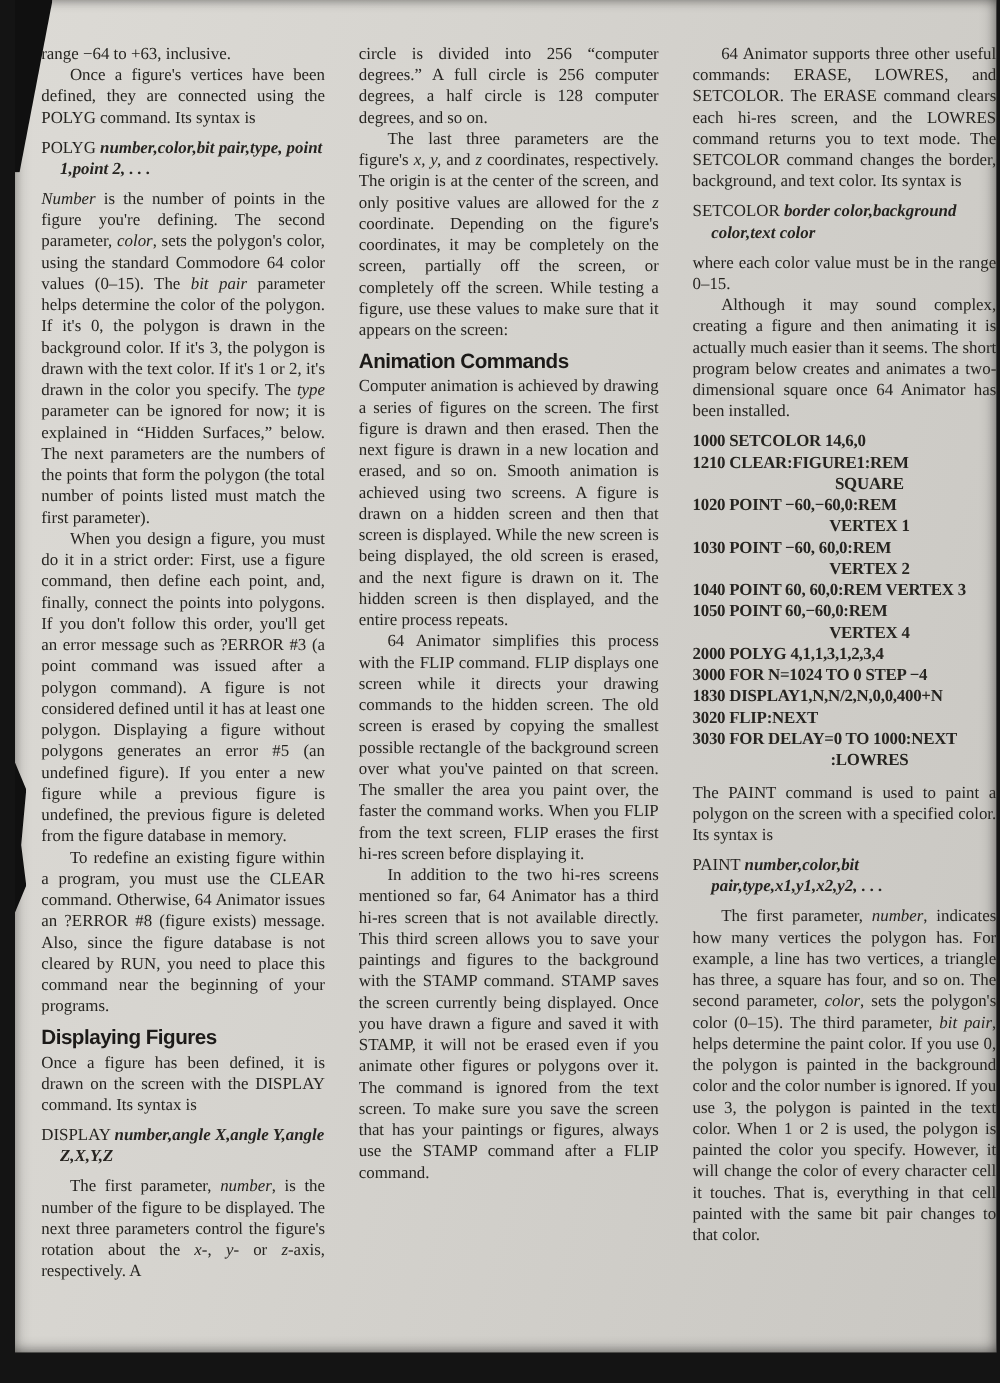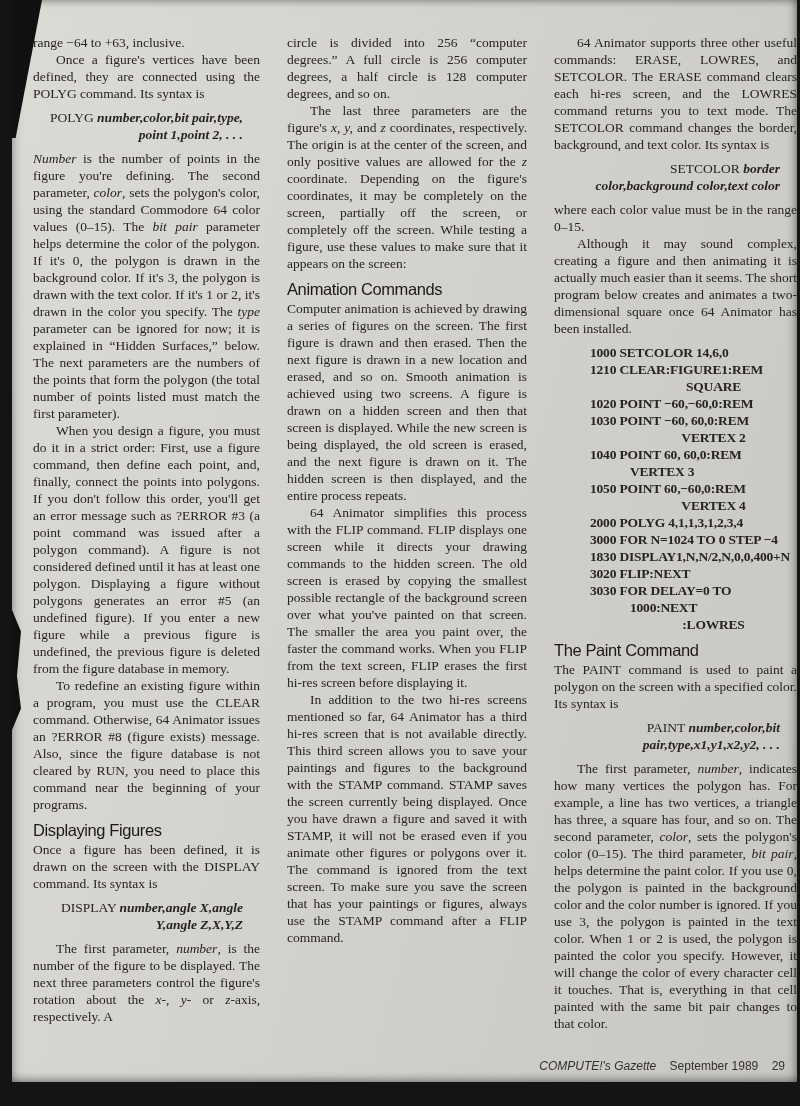--- a/index.html
+++ b/index.html
@@ -28,33 +28,33 @@
     position:absolute;left:21px;top:34px;display:flex;gap:27px;
     height:1016px;overflow:hidden;
   }
   .col{overflow:hidden;color:#262420;font-size:13.5px;line-height:17px;}
   .col1{width:227px;}
   .col2{width:240px;}
   .col3{width:243px;}
   p.para{margin:0;text-align:justify;}
   p.para.indent{text-indent:1.7em;}
   p.syntax{
-    margin:7px 17px;font-weight:bold;text-align:right;
+    margin:7px 0;font-weight:bold;text-align:left;
     padding-left:15px;text-indent:-15px;
   }
   .r-b{font-weight:normal;}
   .r-i{font-style:italic;}
   .r-bi{font-weight:bold;font-style:italic;}
   h2.sec{
     font-family:"Liberation Sans","DejaVu Sans",sans-serif;
     font-size:16.5px;letter-spacing:-0.4px;color:#1c1a18;
-    margin:9px 0 2px 0;font-weight:400;
+    margin:9px 0 2px 0;font-weight:700;
   }
   .code{margin:7px 0 9px 0;font-weight:bold;}
-  .code-line{padding-left:40px;text-indent:-40px;letter-spacing:-0.2px;margin-left:36px;}
+  .code-line{padding-left:40px;text-indent:-40px;letter-spacing:-0.2px;}
   .code-line.cont{padding-left:40px;text-indent:0;text-align:center;}
   .footer{
     position:absolute;right:12px;bottom:9px;
     font-family:"Liberation Sans","DejaVu Sans",sans-serif;
     font-size:12px;color:#33312e;
   }
   .footer .mag{font-style:italic;}
   .footer span{margin-left:10px;}
 </style>
 </head>
@@ -88,37 +88,32 @@
     <div class="col col3">
         <p class="para indent"><span>64 Animator supports three other useful commands: </span><span class="r-b">ERASE</span><span>, </span><span class="r-b">LOWRES</span><span>, and </span><span class="r-b">SETCOLOR</span><span>. The ERASE command clears each hi-res screen, and the LOWRES command returns you to text mode. The SETCOLOR command changes the border, background, and text color. Its syntax is</span></p>
         <p class="syntax"><span class="r-b">SETCOLOR </span><span class="r-bi">border color,background color,text color</span></p>
         <p class="para"><span>where each color value must be in the range 0–15.</span></p>
         <p class="para indent"><span>Although it may sound complex, creating a figure and then animating it is actually much easier than it seems. The short program below creates and animates a two-dimensional square once 64 Animator has been installed.</span></p>
         <div class="code">
           <div class="code-line">1000 SETCOLOR 14,6,0</div>
           <div class="code-line">1210 CLEAR:FIGURE1:REM</div>
           <div class="code-line cont">SQUARE</div>
           <div class="code-line">1020 POINT −60,−60,0:REM</div>
+          <div class="code-line cont">VERTEX 1</div>
           <div class="code-line">1030 POINT −60, 60,0:REM</div>
           <div class="code-line cont">VERTEX 2</div>
           <div class="code-line">1040 POINT 60, 60,0:REM VERTEX 3</div>
           <div class="code-line">1050 POINT 60,−60,0:REM</div>
           <div class="code-line cont">VERTEX 4</div>
           <div class="code-line">2000 POLYG 4,1,1,3,1,2,3,4</div>
           <div class="code-line">3000 FOR N=1024 TO 0 STEP −4</div>
           <div class="code-line">1830 DISPLAY1,N,N/2,N,0,0,400+N</div>
           <div class="code-line">3020 FLIP:NEXT</div>
           <div class="code-line">3030 FOR DELAY=0 TO 1000:NEXT</div>
           <div class="code-line cont">:LOWRES</div>
         </div>
-        <h2 class="sec">The Paint Command</h2>
         <p class="para"><span>The </span><span class="r-b">PAINT</span><span> command is used to paint a polygon on the screen with a specified color. Its syntax is</span></p>
         <p class="syntax"><span class="r-b">PAINT </span><span class="r-bi">number,color,bit pair,type,x1,y1,x2,y2, . . .</span></p>
         <p class="para indent"><span>The first parameter, </span><span class="r-i">number</span><span>, indicates how many vertices the polygon has. For example, a line has two vertices, a triangle has three, a square has four, and so on. The second parameter, </span><span class="r-i">color</span><span>, sets the polygon's color (0–15). The third parameter, </span><span class="r-i">bit pair</span><span>, helps determine the paint color. If you use 0, the polygon is painted in the background color and the color number is ignored. If you use 3, the polygon is painted in the text color. When 1 or 2 is used, the polygon is painted the color you specify. However, it will change the color of every character cell it touches. That is, everything in that cell painted with the same bit pair changes to that color.</span></p>
       </div>
   </div>
 
-  <div class="footer">
-    <span class="mag">COMPUTE!'s Gazette</span>
-    <span>September 1989</span>
-    <span>29</span>
-  </div>
 </div>
 
 </body></html>

